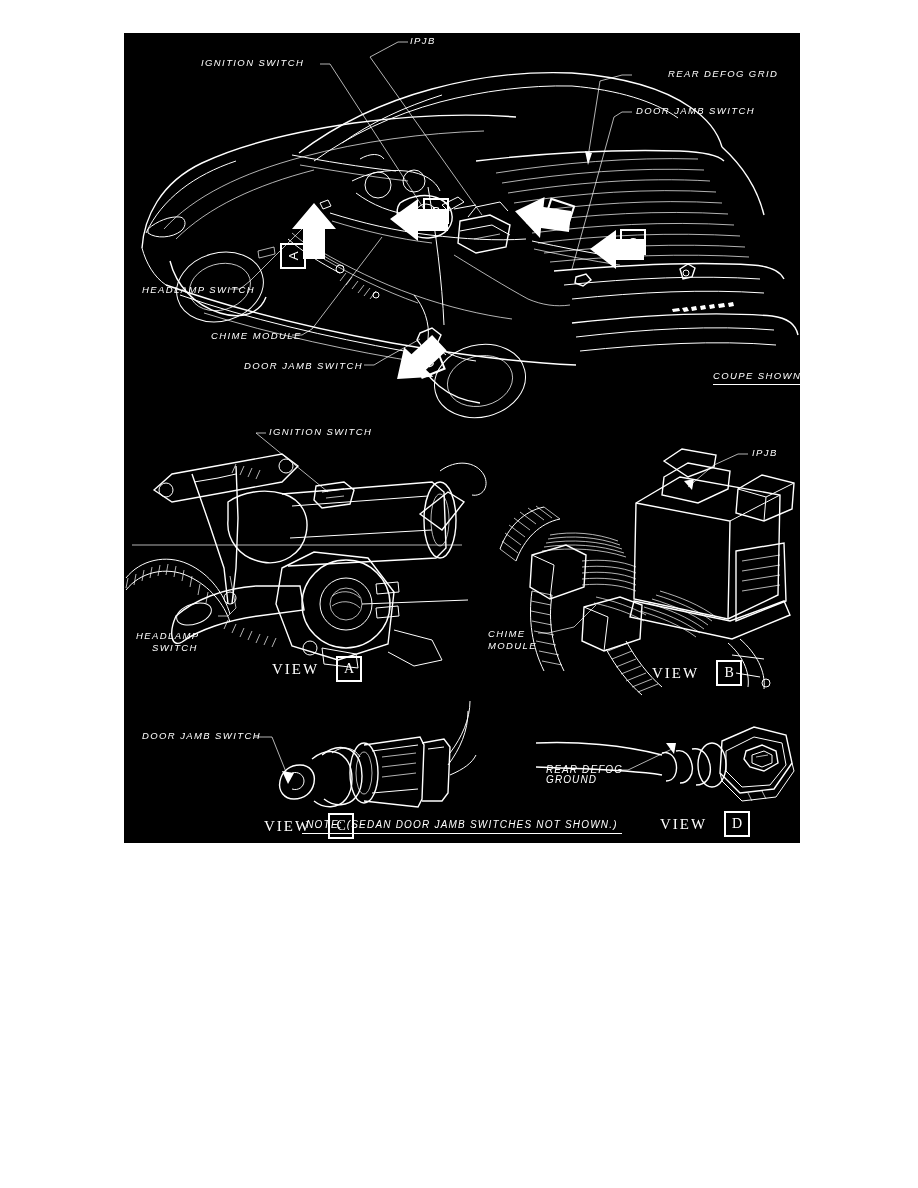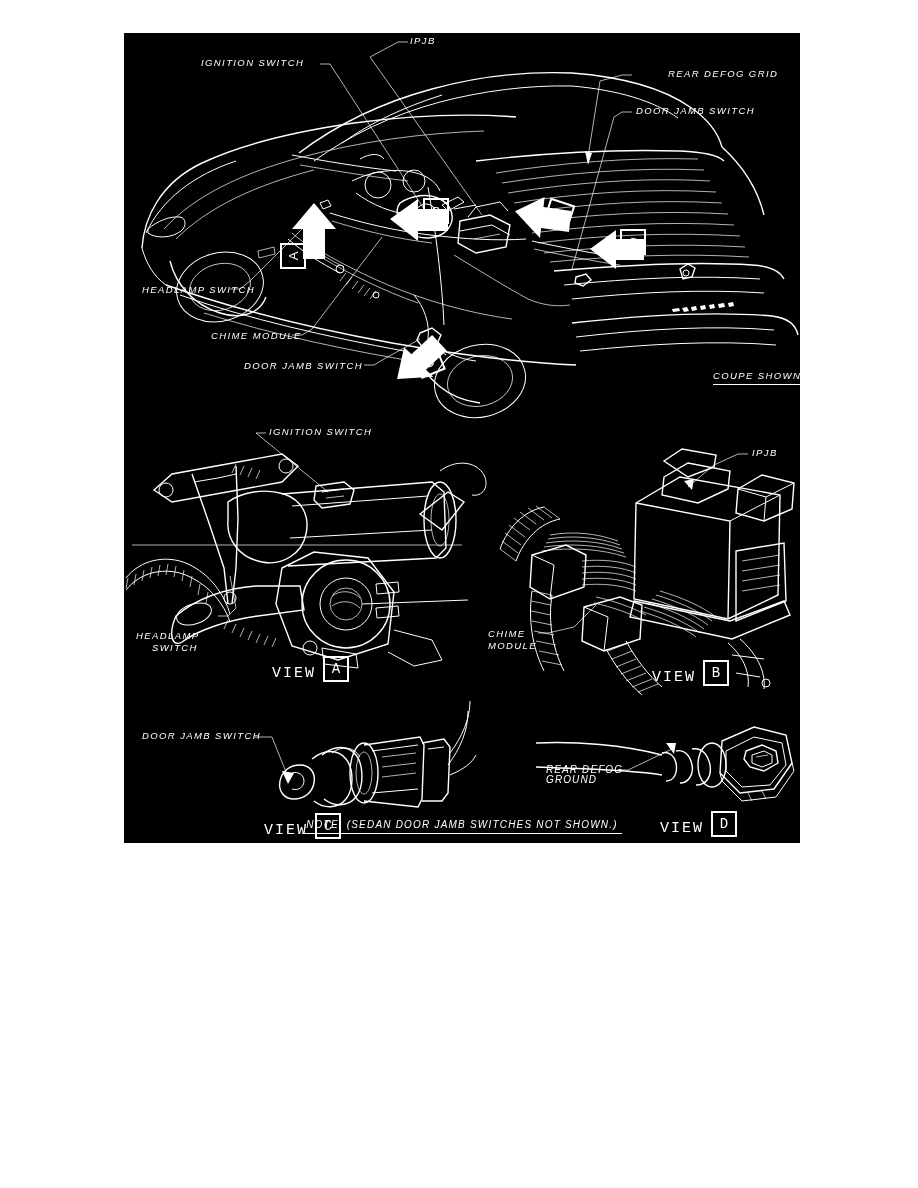--- a/index.html
+++ b/index.html
@@ -12,21 +12,21 @@
 
   .lbl{
     position:absolute;color:#ffffff;font-family:"Liberation Sans",sans-serif;
     font-size:9.5px;letter-spacing:1.4px;white-space:nowrap;line-height:12px;font-style:italic;
   }
   .lbl.sm{font-size:10px;letter-spacing:1.1px;line-height:10px;}
   .lbl.ctr{text-align:center;}
 
   
   .viewcap{position:absolute;color:#fff;font-size:15px;letter-spacing:2px;
-           display:flex;align-items:flex-end;gap:7px;font-family:Liberation Mono, monospace;}
+           display:flex;align-items:center;gap:17px;font-family:Liberation Serif, serif;}
   .viewbox{display:inline-flex;align-items:center;justify-content:center;
            width:22px;height:22px;border:2px solid #fff;font-size:14px;letter-spacing:0;}
 
   
   .calloutbox{position:absolute;display:flex;align-items:center;justify-content:center;
               width:22px;height:22px;border:2px solid #fff;color:#fff;font-size:13px;
               font-family:"Liberation Sans",sans-serif;}
 
   .underlined{border-bottom:1.5px solid #fff;padding-bottom:2px;}
 

